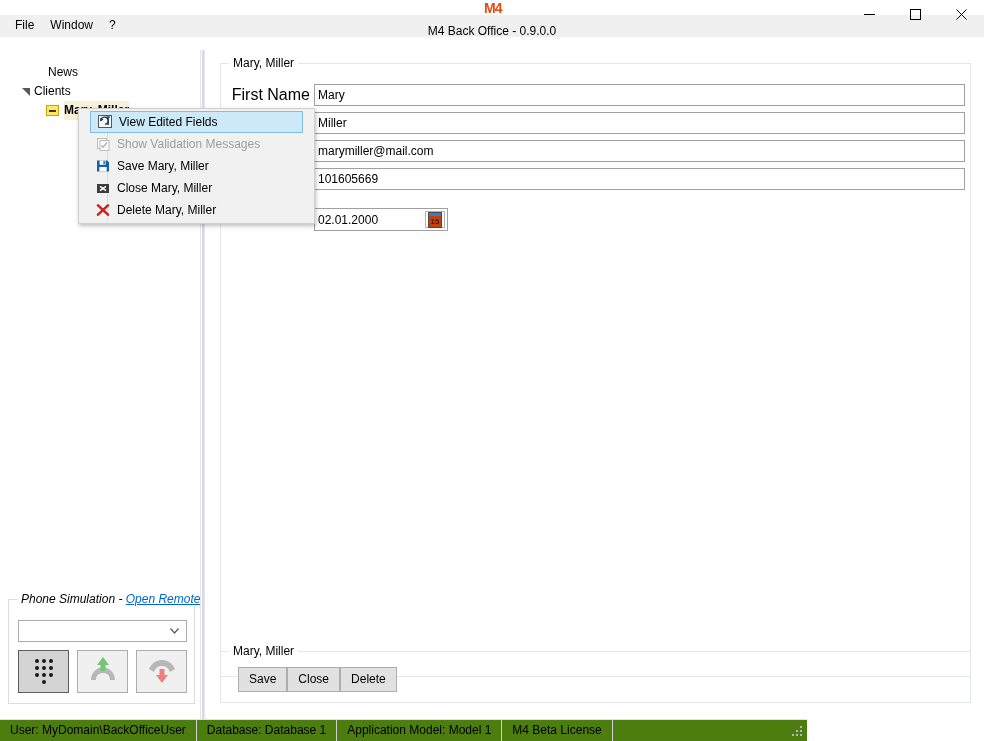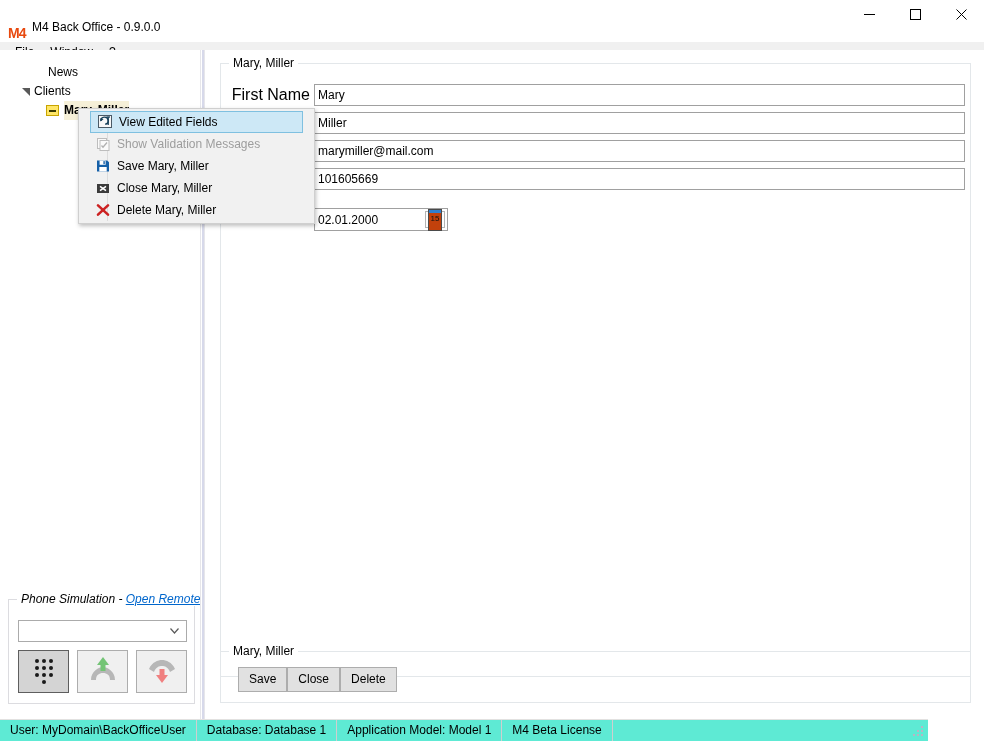--- a/index.html
+++ b/index.html
@@ -13,25 +13,26 @@
     font-family: "Liberation Sans", sans-serif;
     font-size: 12px;
     color: #000000;
     overflow: hidden;
     position: relative;
     -webkit-font-smoothing: antialiased;
   }
 
   
   .titlebar {
-    height: 42px;
-    background: #ffffff;
-    display: flex;
-    align-items: flex-end;
+    height: 15px;
+    background: #ffffff;
+    display: flex;
+    align-items: center;
     position: relative;
+    flex-direction: column;
   }
   .app-logo {
     width: 17px;
     height: 17px;
     margin-left: 8px;
     margin-right: 7px;
     position: relative;
     flex: 0 0 auto;
   }
   .app-logo .m4 {
@@ -313,21 +314,21 @@
     height: 17px;
     border: 1px solid #b4b4b4;
     background: #fdfdfd;
     box-sizing: border-box;
     display: flex;
     align-items: center;
     justify-content: center;
   }
   .cal-ico {
     width: 14px;
-    height: 22px;
+    height: 16px;
     border: 1px solid #4a4a4a;
     box-sizing: border-box;
     background: #c2410c;
     position: relative;
     font-size: 8px;
     line-height: 12px;
     text-align: center;
     color: #111;
     padding-top: 3px;
   }
@@ -409,23 +410,23 @@
     bottom: 2px;
     width: 1px;
     background: #dcdcdc;
   }
 
   
   .statusbar {
     position: absolute;
     left: 0;
     top: 719px;
-    width: 928px;
+    width: 807px;
     height: 22px;
-    background: #5eead4;
+    background: #4d7c0f;
     border-top: 1px solid #e2e1e0;
     box-sizing: border-box;
     display: flex;
     align-items: center;
     font-size: 12px;
   }
   .status-cell {
     padding: 0 10px;
     line-height: 21px;
     border-right: 1px solid #cfcfcf;

